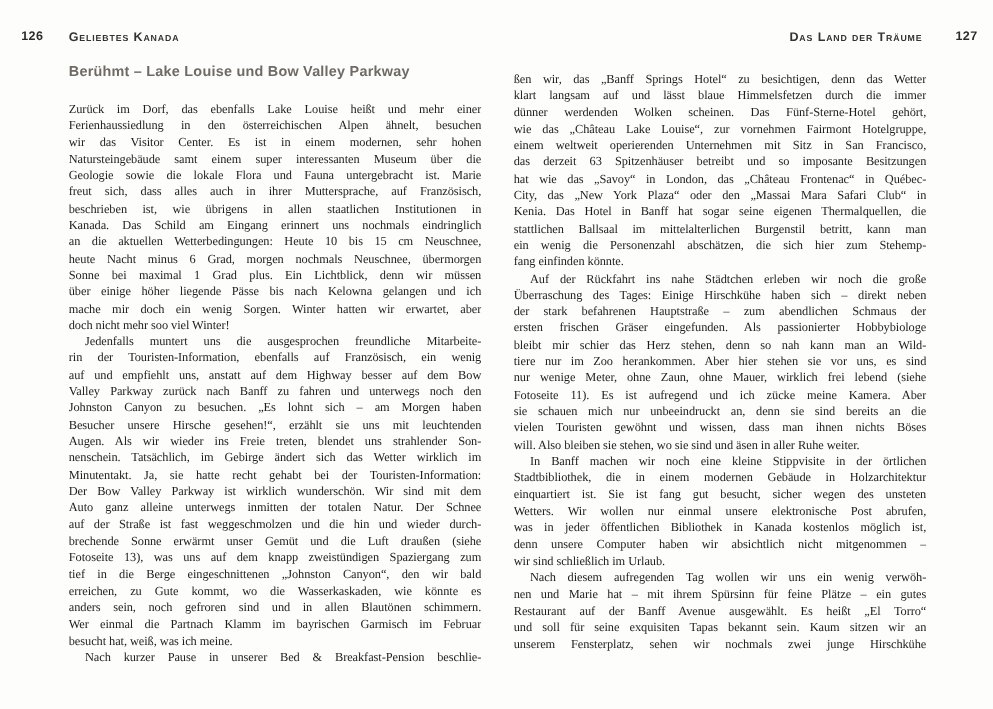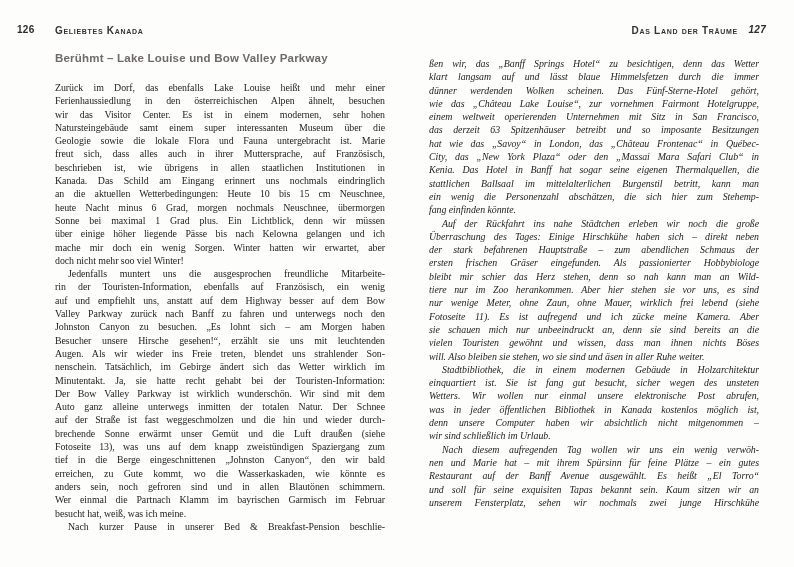--- a/index.html
+++ b/index.html
@@ -27,21 +27,21 @@
   .page-number {
     position: absolute;
     top: 24px;
     font-family: "Liberation Sans", "DejaVu Sans", sans-serif;
     font-size: 10px;
     font-weight: 700;
     color: #2c2c2a;
     letter-spacing: 0.3px;
   }
   .page-left .page-number  { left: 17px; }
-  .page-right .page-number { right: 28px; font-style: italic; }
+  .page-right .page-number { right: 12px; }
 
   .running-head {
     position: absolute;
     top: 25px;
     font-family: "Liberation Sans", "DejaVu Sans", sans-serif;
     font-variant: small-caps;
     font-size: 10px;
     font-weight: 600;
     color: #333331;
     letter-spacing: 0.7px;
@@ -64,21 +64,21 @@
   }
 
   .body-text {
     position: absolute;
     width: 330px;
     font-size: 9.9px;
     line-height: 13.3px;
     letter-spacing: -0.05px;
   }
   .page-left  .body-text { left: 55px;  top: 81px; }
-  .page-right .body-text { left: 32px;  top: 57px; font-style: italic; } 
+  .page-right .body-text { left: 14px;  top: 57px; } 
 
   .para { margin: 0; }
   .line {
     height: 13.3px;
     overflow: hidden;
     text-align: justify;
     text-align-last: justify;
   }
   .para .line:last-child { text-align-last: left; }
   .para.jlast .line:last-child { text-align-last: justify; }
@@ -162,20 +162,21 @@
           <div class="line">ersten frischen Gräser eingefunden. Als passionierter Hobbybiologe</div>
           <div class="line">bleibt mir schier das Herz stehen, denn so nah kann man an Wild-</div>
           <div class="line">tiere nur im Zoo herankommen. Aber hier stehen sie vor uns, es sind</div>
           <div class="line">nur wenige Meter, ohne Zaun, ohne Mauer, wirklich frei lebend (siehe</div>
           <div class="line">Fotoseite 11). Es ist aufregend und ich zücke meine Kamera. Aber</div>
           <div class="line">sie schauen mich nur unbeeindruckt an, denn sie sind bereits an die</div>
           <div class="line">vielen Touristen gewöhnt und wissen, dass man ihnen nichts Böses</div>
           <div class="line">will. Also bleiben sie stehen, wo sie sind und äsen in aller Ruhe weiter.</div>
         </div>
         <div class="para indent">
+          <div class="line">In Banff machen wir noch eine kleine Stippvisite in der örtlichen</div>
           <div class="line">Stadtbibliothek, die in einem modernen Gebäude in Holzarchitektur</div>
           <div class="line">einquartiert ist. Sie ist fang gut besucht, sicher wegen des unsteten</div>
           <div class="line">Wetters. Wir wollen nur einmal unsere elektronische Post abrufen,</div>
           <div class="line">was in jeder öffentlichen Bibliothek in Kanada kostenlos möglich ist,</div>
           <div class="line">denn unsere Computer haben wir absichtlich nicht mitgenommen –</div>
           <div class="line">wir sind schließlich im Urlaub.</div>
         </div>
         <div class="para indent jlast">
           <div class="line">Nach diesem aufregenden Tag wollen wir uns ein wenig verwöh-</div>
           <div class="line">nen und Marie hat – mit ihrem Spürsinn für feine Plätze – ein gutes</div>

